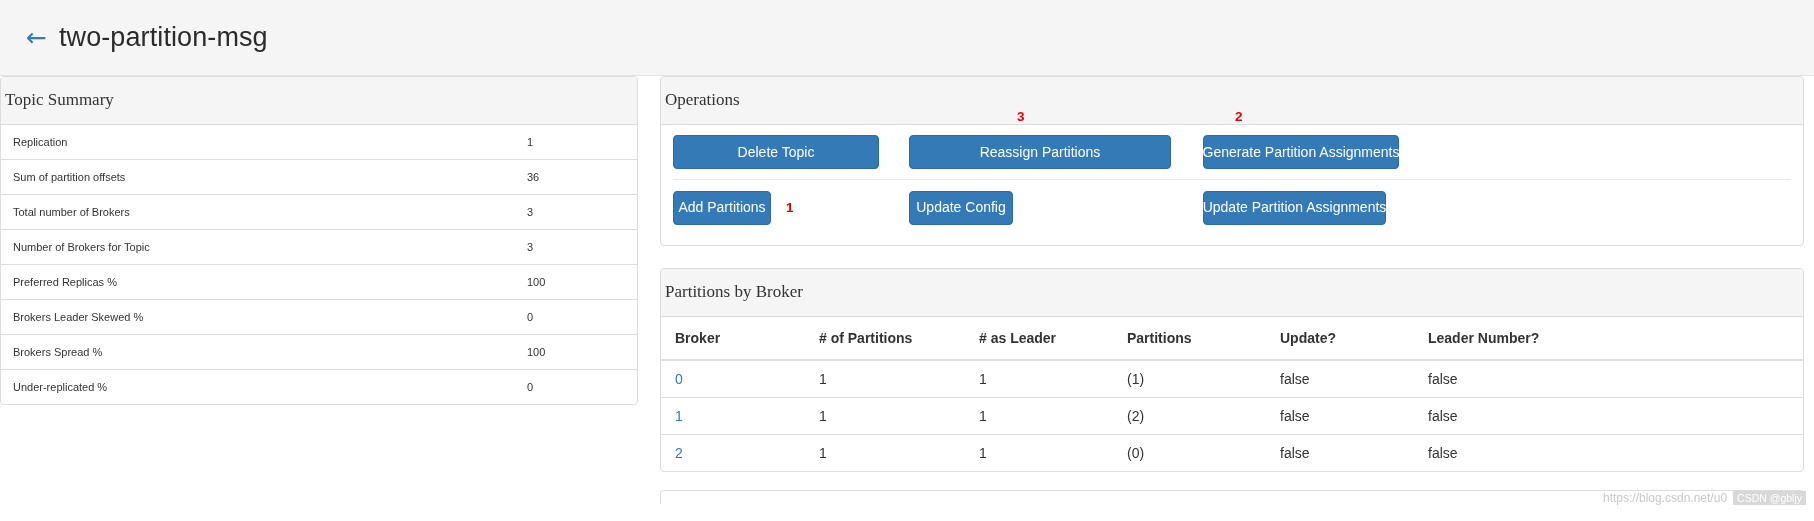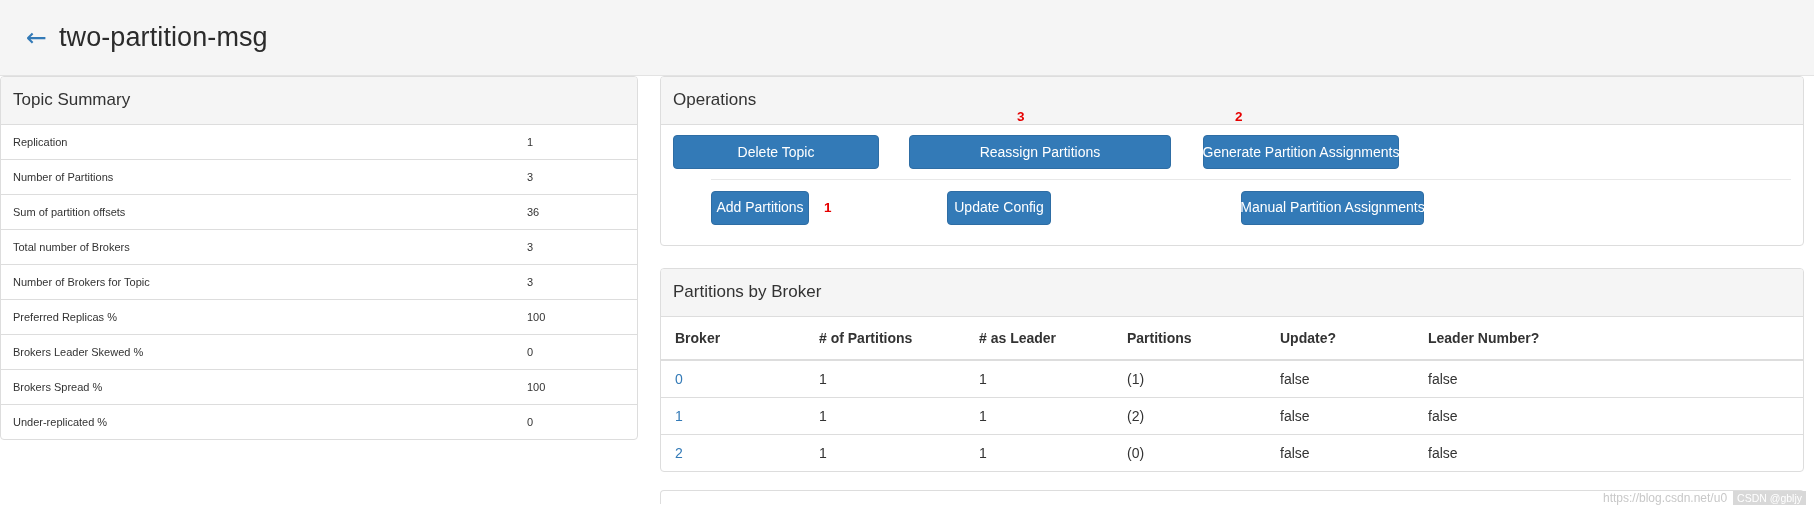--- a/index.html
+++ b/index.html
@@ -55,22 +55,23 @@
 
   
   .panel {
     background: #ffffff;
     border: 1px solid #dddddd;
     border-radius: 4px;
   }
   .panel-heading {
     background: #f5f5f5;
     border-bottom: 1px solid #dddddd;
-    padding: 13px 16px 14px 12px;
+    padding: 13px 16px 14px 4px;
     border-radius: 3px 3px 0 0;
+    font-family: Liberation Serif, serif;
   }
   .panel-title {
     font-size: 17px;
     font-weight: 400;
     color: #333333;
   }
 
   
   table.summary {
     width: 100%;
@@ -98,21 +99,20 @@
   }
   .btn-row {
     display: flex;
     align-items: center;
     position: relative;
     height: 54px;
   }
   .btn-row.row2 {
     border-top: 1px solid #e8e8e8;
     height: 56px;
-    margin-left: 38px;
   }
   .btn {
     background: #337ab7;
     border: 1px solid #2e6da4;
     color: #ffffff;
     font-size: 14px;
     border-radius: 4px;
     padding: 8px 4px;
     height: 34px;
     line-height: 17px;
@@ -217,24 +217,20 @@
       <div class="panel-heading">
         <span class="panel-title">Topic Summary</span>
       </div>
       <table class="summary">
         <tbody>
           <tr>
             <td>Replication</td>
             <td class="val">1</td>
           </tr>
           <tr>
-            <td>Number of Partitions</td>
-            <td class="val">3</td>
-          </tr>
-          <tr>
             <td>Sum of partition offsets</td>
             <td class="val">36</td>
           </tr>
           <tr>
             <td>Total number of Brokers</td>
             <td class="val">3</td>
           </tr>
           <tr>
             <td>Number of Brokers for Topic</td>
             <td class="val">3</td>
@@ -287,21 +283,21 @@
 
         <div class="btn-row row2">
           <div class="slot slot-a">
             <button class="btn btn-addpart">Add Partitions</button>
             <span class="annot annot-1">1</span>
           </div>
           <div class="slot slot-b">
             <button class="btn btn-update">Update Config</button>
           </div>
           <div class="slot slot-c">
-            <button class="btn btn-manual">Manual Partition Assignments</button>
+            <button class="btn btn-manual">Update Partition Assignments</button>
           </div>
         </div>
 
       </div>
     </div>
 
     <div class="panel pbb">
       <div class="panel-heading">
         <span class="panel-title">Partitions by Broker</span>
       </div>

